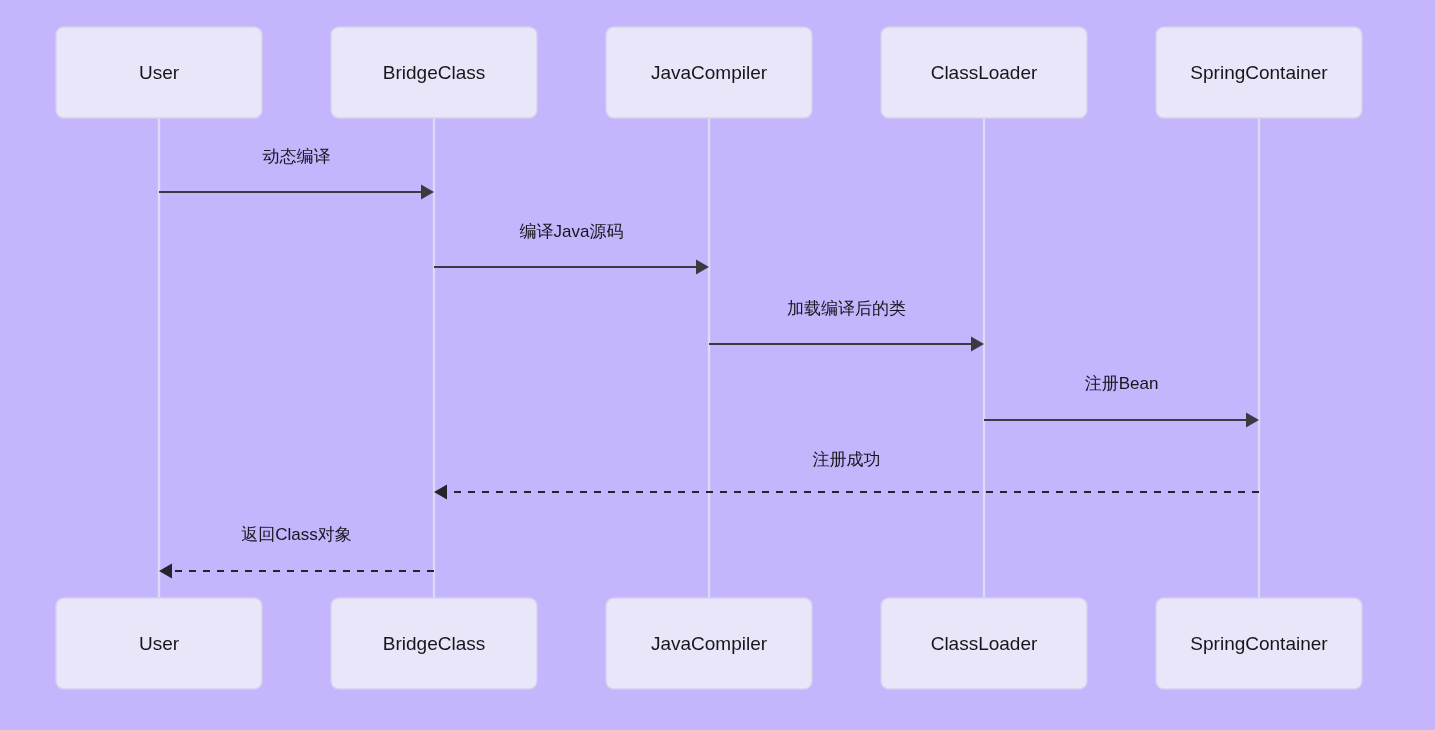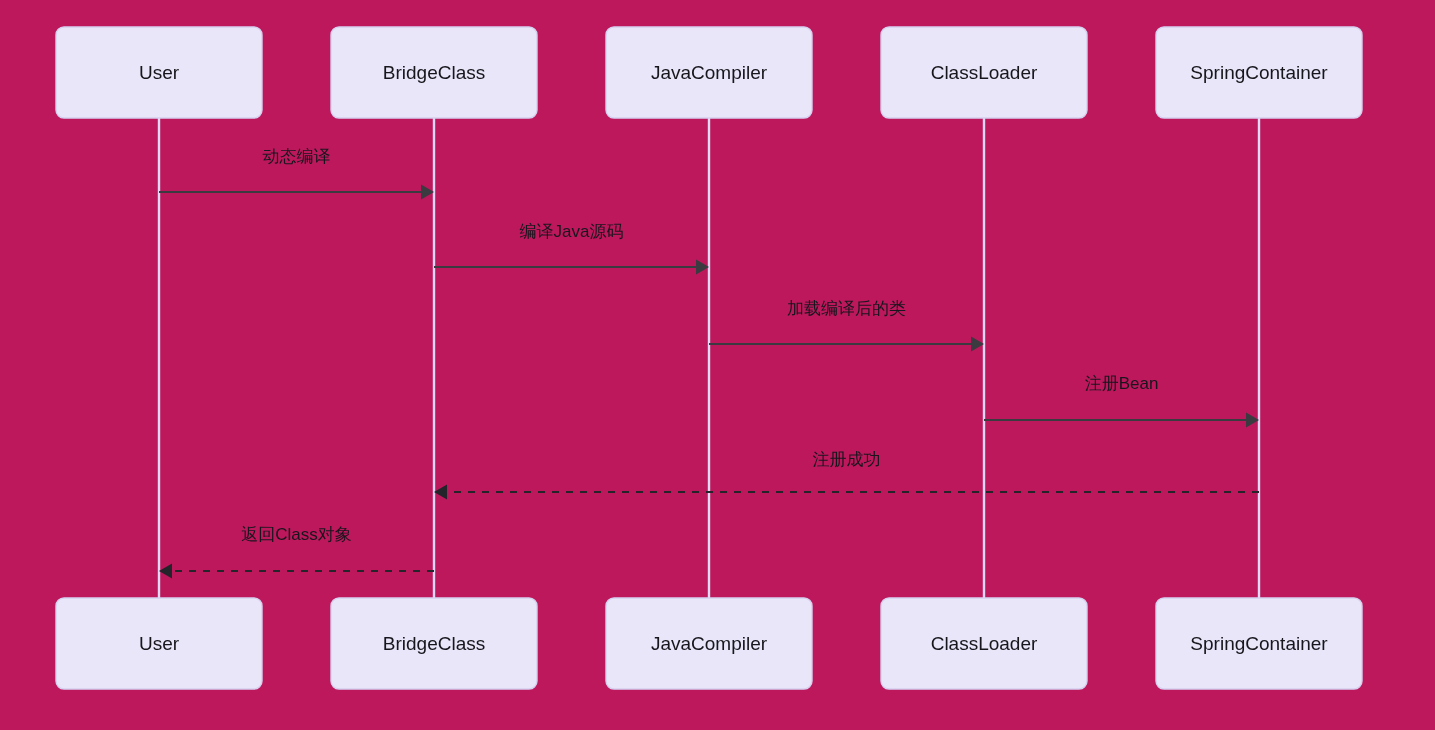--- a/index.html
+++ b/index.html
@@ -7,21 +7,21 @@
     padding: 0;
     background: #ffffff;
   }
   body {
     font-family: "Liberation Sans", "DejaVu Sans", sans-serif;
   }
   #diagram-root {
     position: relative;
     width: 1435px;
     height: 730px;
-    background: #be185d;
+    background: #c4b5fd;
     overflow: hidden;
   }
   #seq-svg {
     position: absolute;
     left: 0;
     top: 0;
     width: 1435px;
     height: 730px;
   }
   .actor-box-rect {

